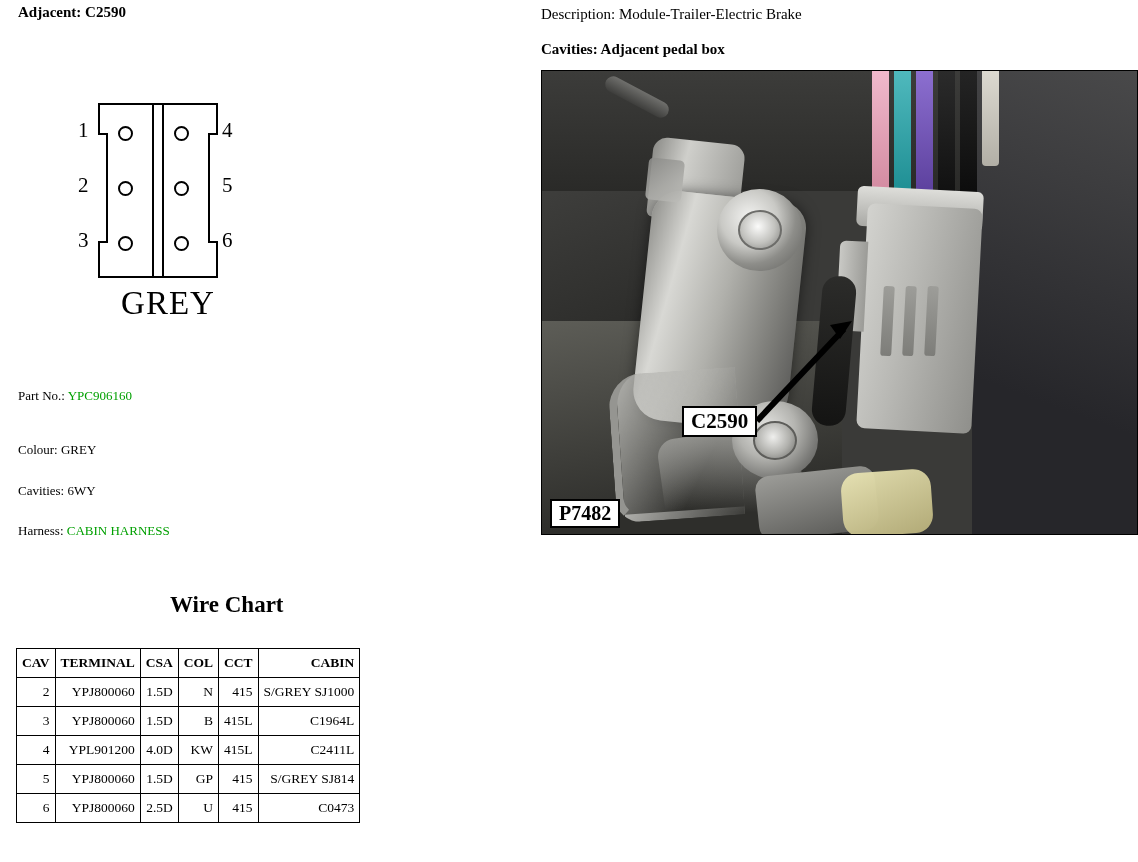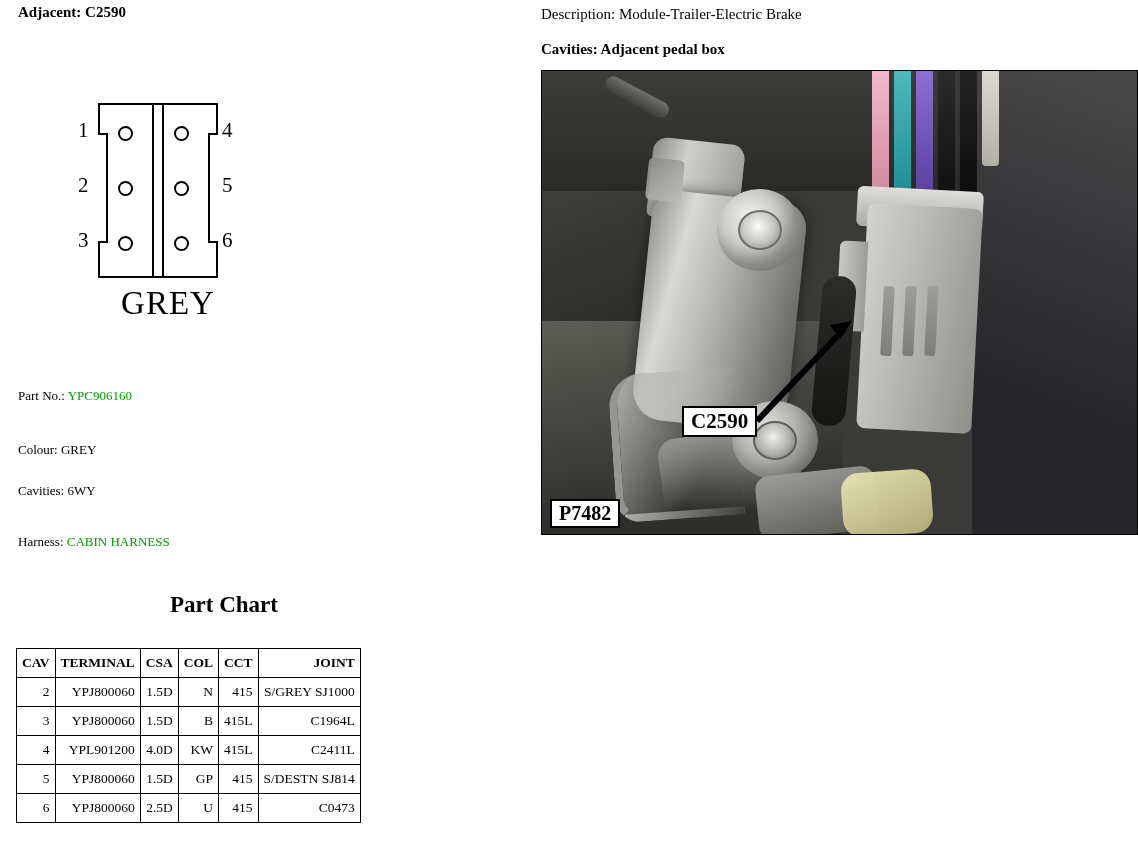--- a/index.html
+++ b/index.html
@@ -343,36 +343,36 @@
   <span class="green">YPC906160</span>
 </div>
 <div class="abs spec" style="top:442px;">
   <span>Colour:</span>
   <span>GREY</span>
 </div>
 <div class="abs spec" style="top:473px;margin-top:10px;">
   <span>Cavities:</span>
   <span>6WY</span>
 </div>
-<div class="abs spec" style="top:534px;">
+<div class="abs spec" style="top:523px;">
   <span>Harness:</span>
   <span class="green">CABIN HARNESS</span>
 </div>
 
-<div class="abs" id="wire-chart-title">Part Chart</div>
+<div class="abs" id="wire-chart-title">Wire Chart</div>
 
 <table class="abs" id="wire-chart">
   <thead>
     <tr>
       <th>CAV</th>
       <th>TERMINAL</th>
       <th>CSA</th>
       <th>COL</th>
       <th>CCT</th>
-      <th>JOINT</th>
+      <th>CABIN</th>
     </tr>
   </thead>
   <tbody>
     <tr>
       <td>2</td>
       <td>YPJ800060</td>
       <td>1.5D</td>
       <td>N</td>
       <td>415</td>
       <td>S/GREY SJ1000</td>
@@ -392,21 +392,21 @@
       <td>KW</td>
       <td>415L</td>
       <td>C2411L</td>
     </tr>
     <tr>
       <td>5</td>
       <td>YPJ800060</td>
       <td>1.5D</td>
       <td>GP</td>
       <td>415</td>
-      <td>S/DESTN SJ814</td>
+      <td>S/GREY SJ814</td>
     </tr>
     <tr>
       <td>6</td>
       <td>YPJ800060</td>
       <td>2.5D</td>
       <td>U</td>
       <td>415</td>
       <td>C0473</td>
     </tr>
   </tbody>

